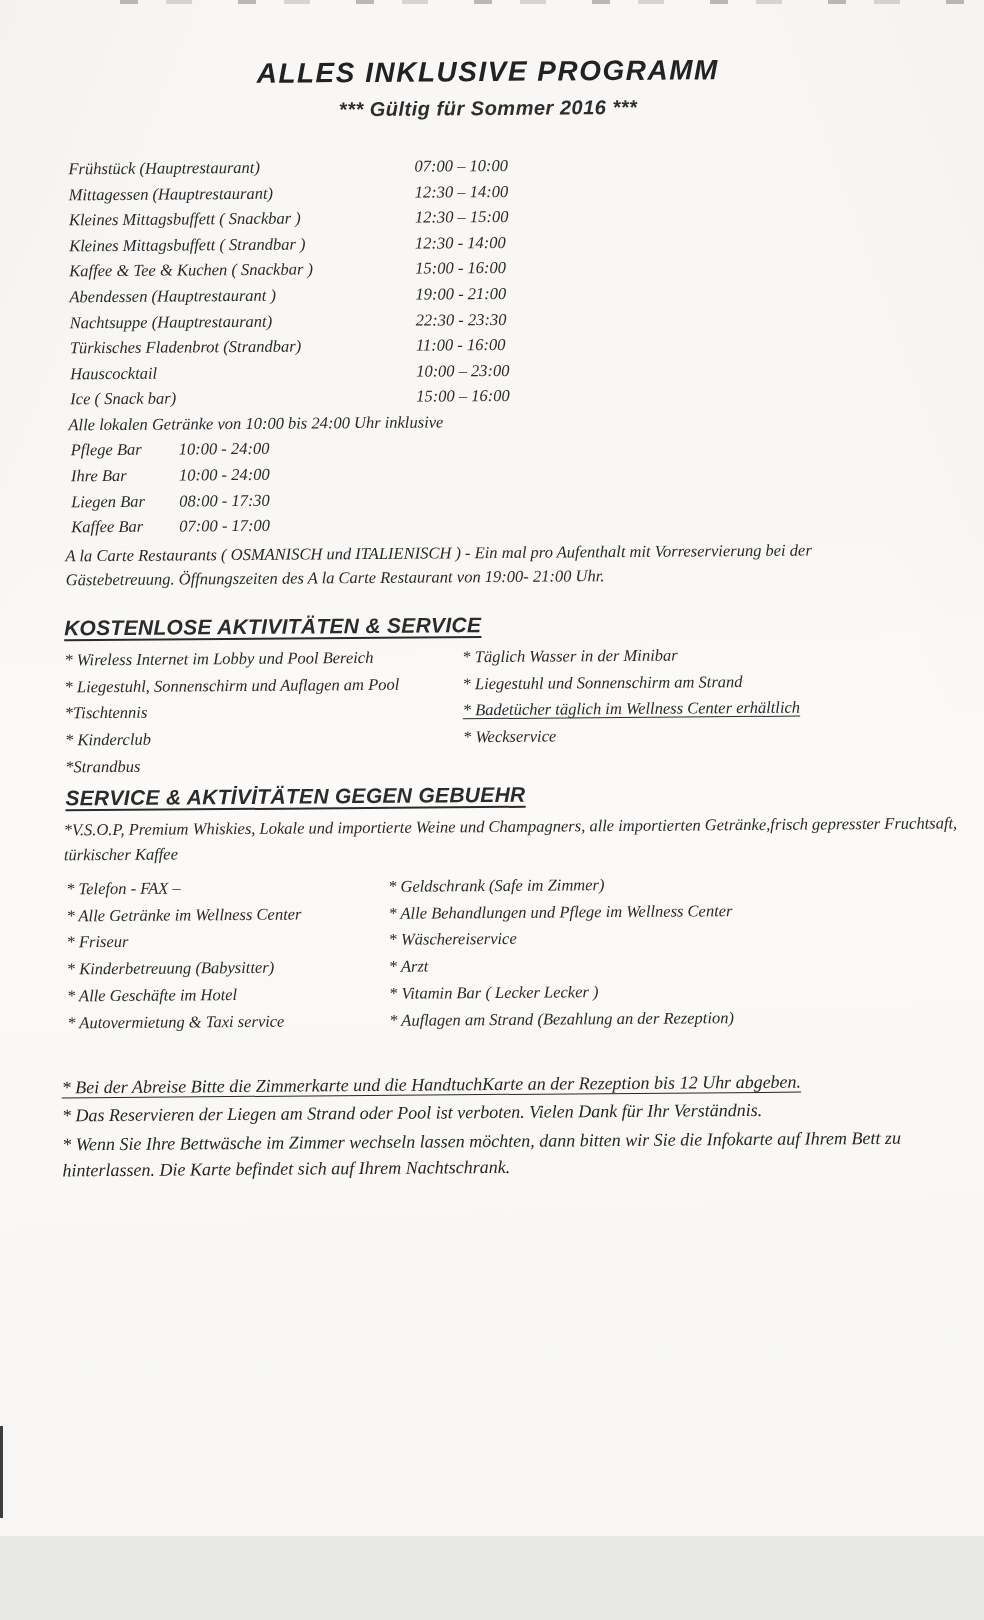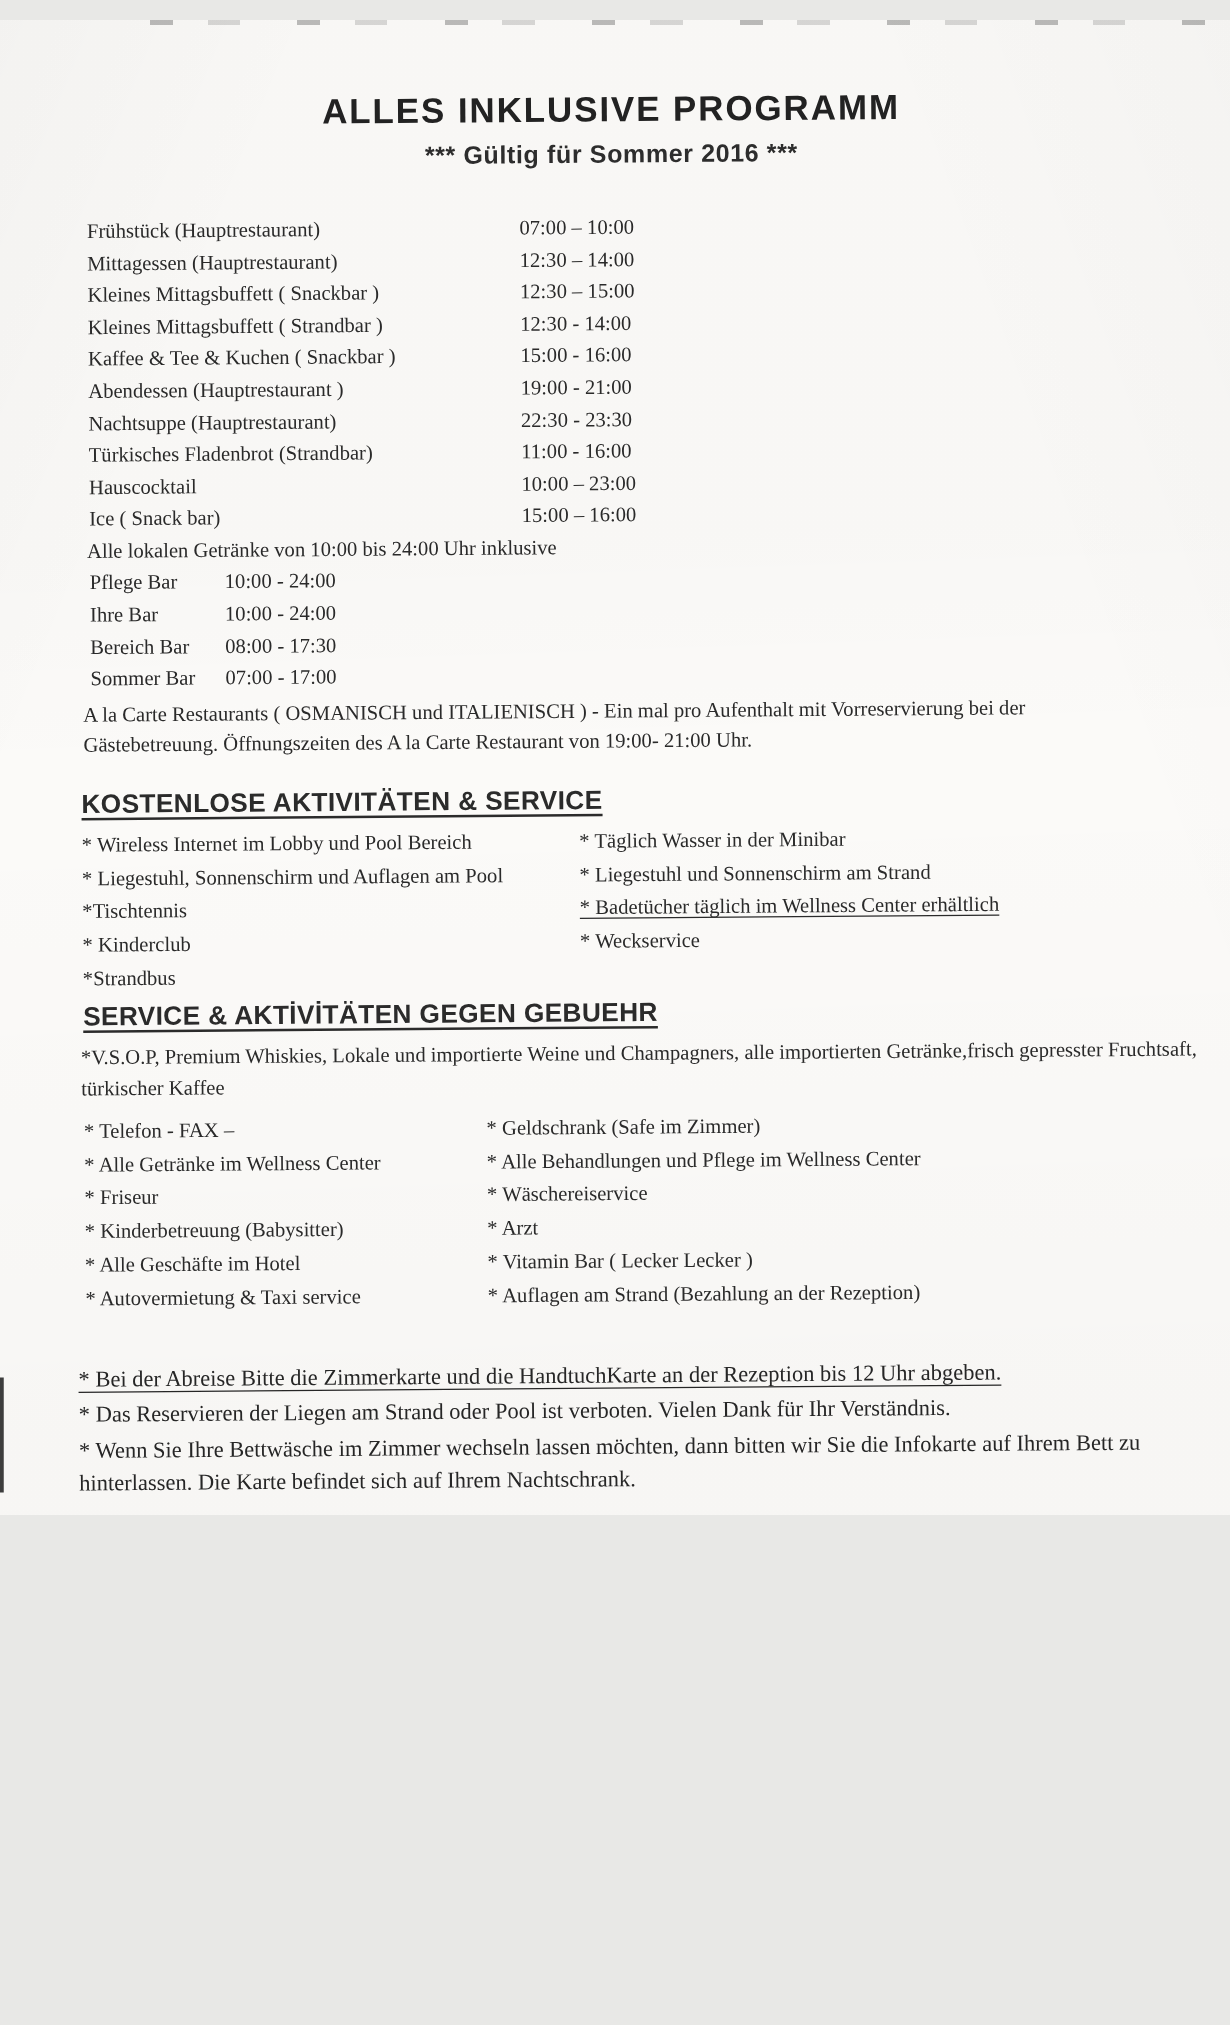--- a/index.html
+++ b/index.html
@@ -1,27 +1,28 @@
 <!DOCTYPE html>
 <html><head>
 <meta charset="utf-8">
 <style>
   html,body{margin:0;padding:0;background:#e8e8e6;}
   .page{
     position:relative;
-    width:984px;height:1196px;
-    margin:16px auto;
+    width:984px;height:1536px;
+    margin:0 auto;
     background:
       linear-gradient(112deg, rgba(0,0,0,0.018) 0%, rgba(0,0,0,0) 18%),
       linear-gradient(250deg, rgba(0,0,0,0.015) 0%, rgba(0,0,0,0) 22%),
       linear-gradient(178deg, rgba(0,0,0,0.012) 35%, rgba(0,0,0,0) 50%, rgba(0,0,0,0.015) 92%),
       #fbfaf8;
     overflow:hidden;
     color:#2a2a2a;
     font-family:"Liberation Serif","DejaVu Serif",serif;
+    font-style:italic;
   }
   
   .scan-top-edge{
     position:absolute;top:0;left:120px;right:0;height:4px;
     background:repeating-linear-gradient(90deg,
       rgba(40,40,40,0.55) 0 18px, rgba(40,40,40,0) 18px 46px,
       rgba(40,40,40,0.3) 46px 72px, rgba(40,40,40,0) 72px 118px);
     opacity:.55;
   }
   .scan-left-mark{
@@ -144,25 +145,25 @@
     <div class="bars">
       <div class="brow">
         <span class="blabel">Pflege Bar</span>
         <span class="btime">10:00 - 24:00</span>
       </div>
       <div class="brow">
         <span class="blabel">Ihre Bar</span>
         <span class="btime">10:00 - 24:00</span>
       </div>
       <div class="brow">
-        <span class="blabel">Bereich Bar</span>
+        <span class="blabel">Liegen Bar</span>
         <span class="btime">08:00 - 17:30</span>
       </div>
       <div class="brow">
-        <span class="blabel">Sommer Bar</span>
+        <span class="blabel">Kaffee Bar</span>
         <span class="btime">07:00 - 17:00</span>
       </div>
     </div>
 
     <p class="para">A la Carte Restaurants ( OSMANISCH und ITALIENISCH ) - Ein mal pro Aufenthalt mit Vorreservierung bei der Gästebetreuung. Öffnungszeiten des A la Carte Restaurant von 19:00- 21:00 Uhr.</p>
 
     <h2 class="sec-heading">KOSTENLOSE AKTIVITÄTEN &amp; SERVICE</h2>
     <div class="twocol free">
       <div class="col col-l-free">
         <div class="item">* Wireless Internet im Lobby und Pool Bereich</div>

